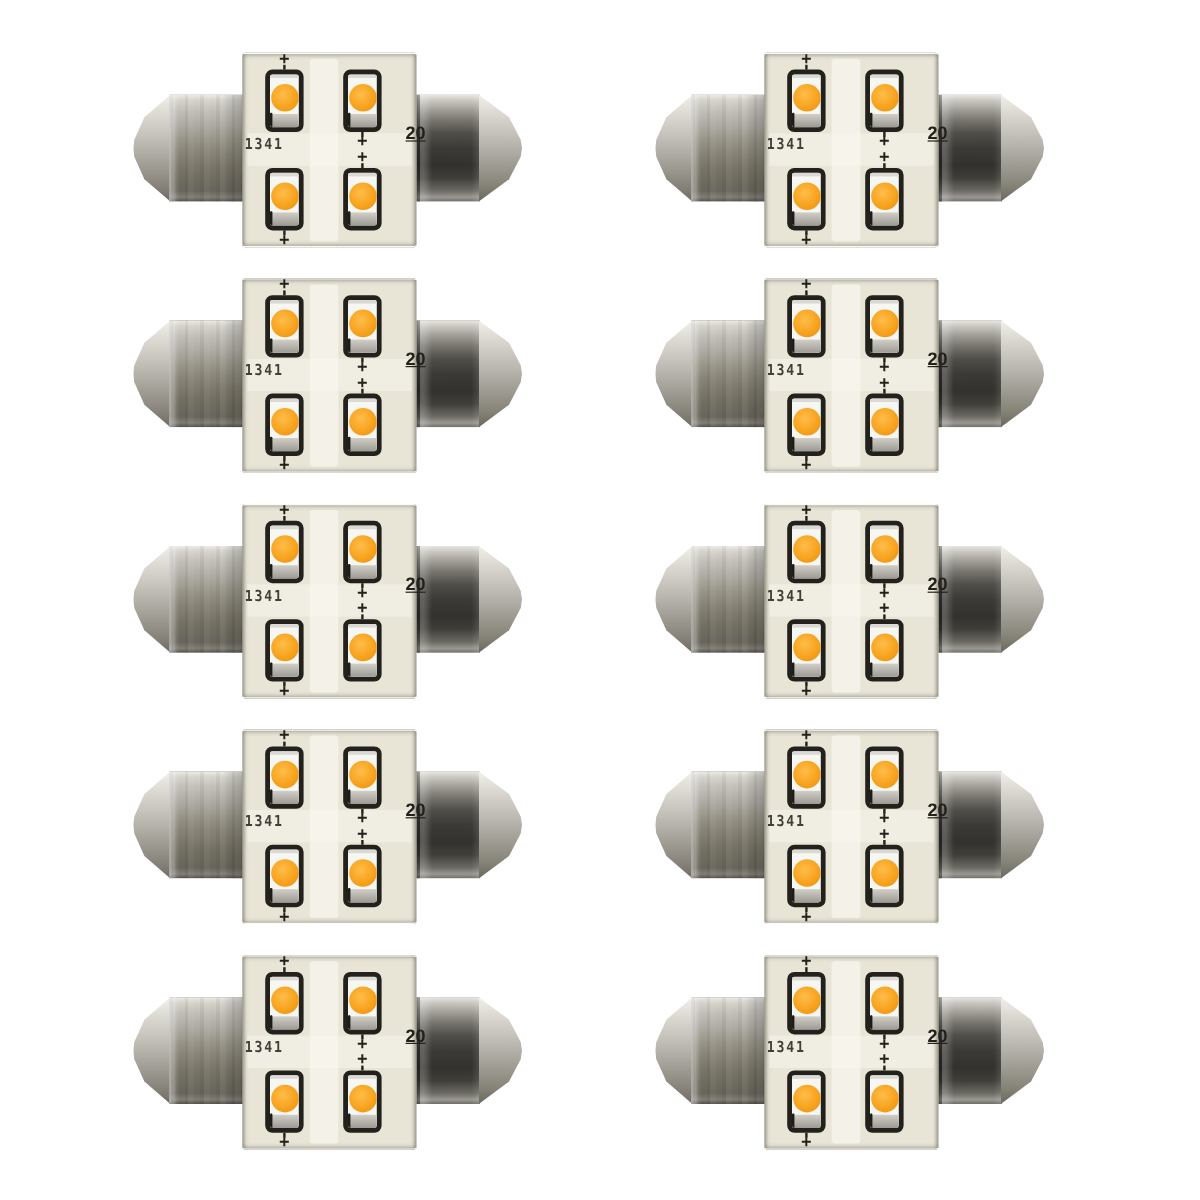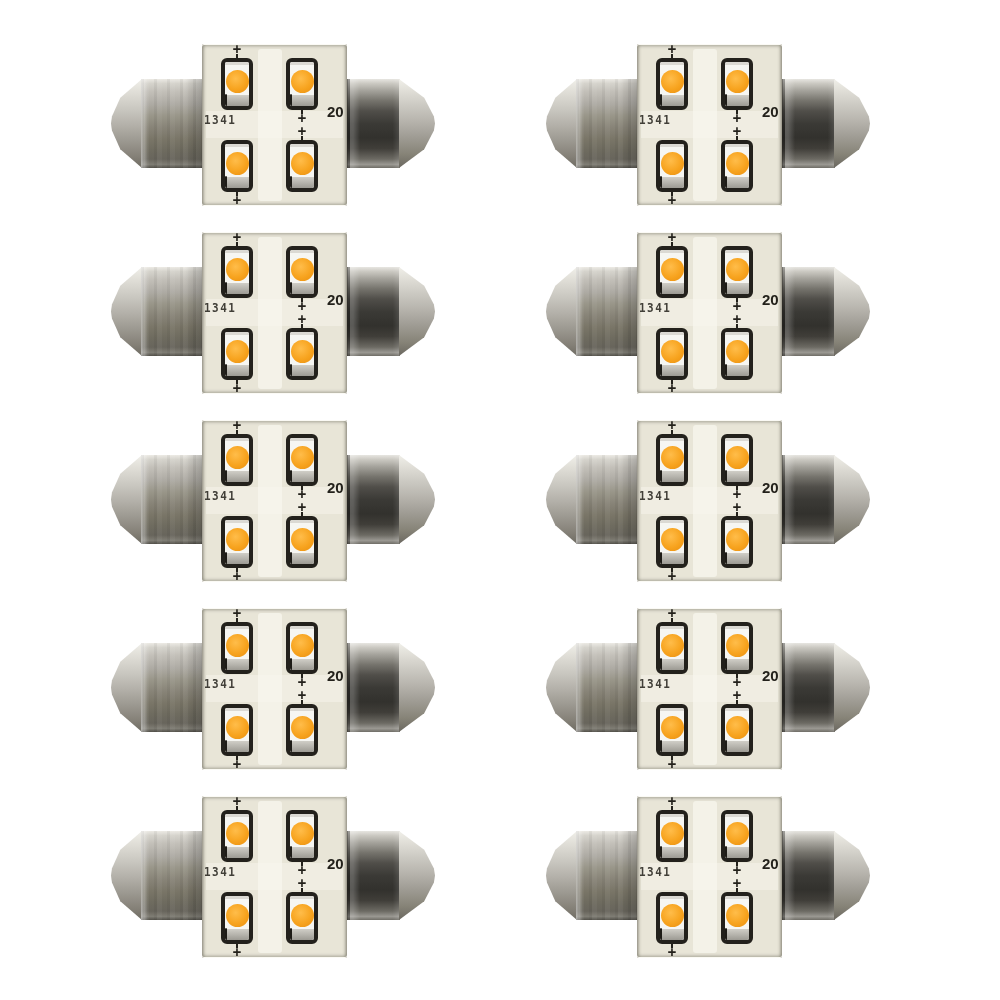--- a/index.html
+++ b/index.html
@@ -89,23 +89,23 @@
   .pol-tl{left:27px;top:1px;}
   .pol-tr{left:92px;top:66px;}
   .pol-br{left:92px;top:83px;}
   .pol-bl{left:27px;top:148px;}
   .pol.tick-first .tick{order:-1;}
 
   
   .code-left{position:absolute;left:2px;top:71px;
     font:700 11px/12px "DejaVu Sans Mono", monospace;letter-spacing:1.5px;
     color:var(--marking_ink,#23211b);opacity:.85;transform:scaleY(1.15);}
-  .code-right{position:absolute;left:125px;top:60px;
+  .code-right{position:absolute;left:136px;top:60px;
     font:700 15px/16px "Liberation Sans", sans-serif;
-    color:var(--marking_ink,#23211b);}
+    color:var(--marking_ink,#23211b);text-decoration:underline;}
 </style>
 </head>
 <body>
 
 <div id="stage">
   <div class="bulb" style="left: 111px; top: 44px;">
     <div class="cap cap-cone-left"></div>
     <div class="cap cap-cyl-left"></div>
     <div class="cap cap-cyl-right"></div>
     <div class="cap cap-cone-right"></div>

